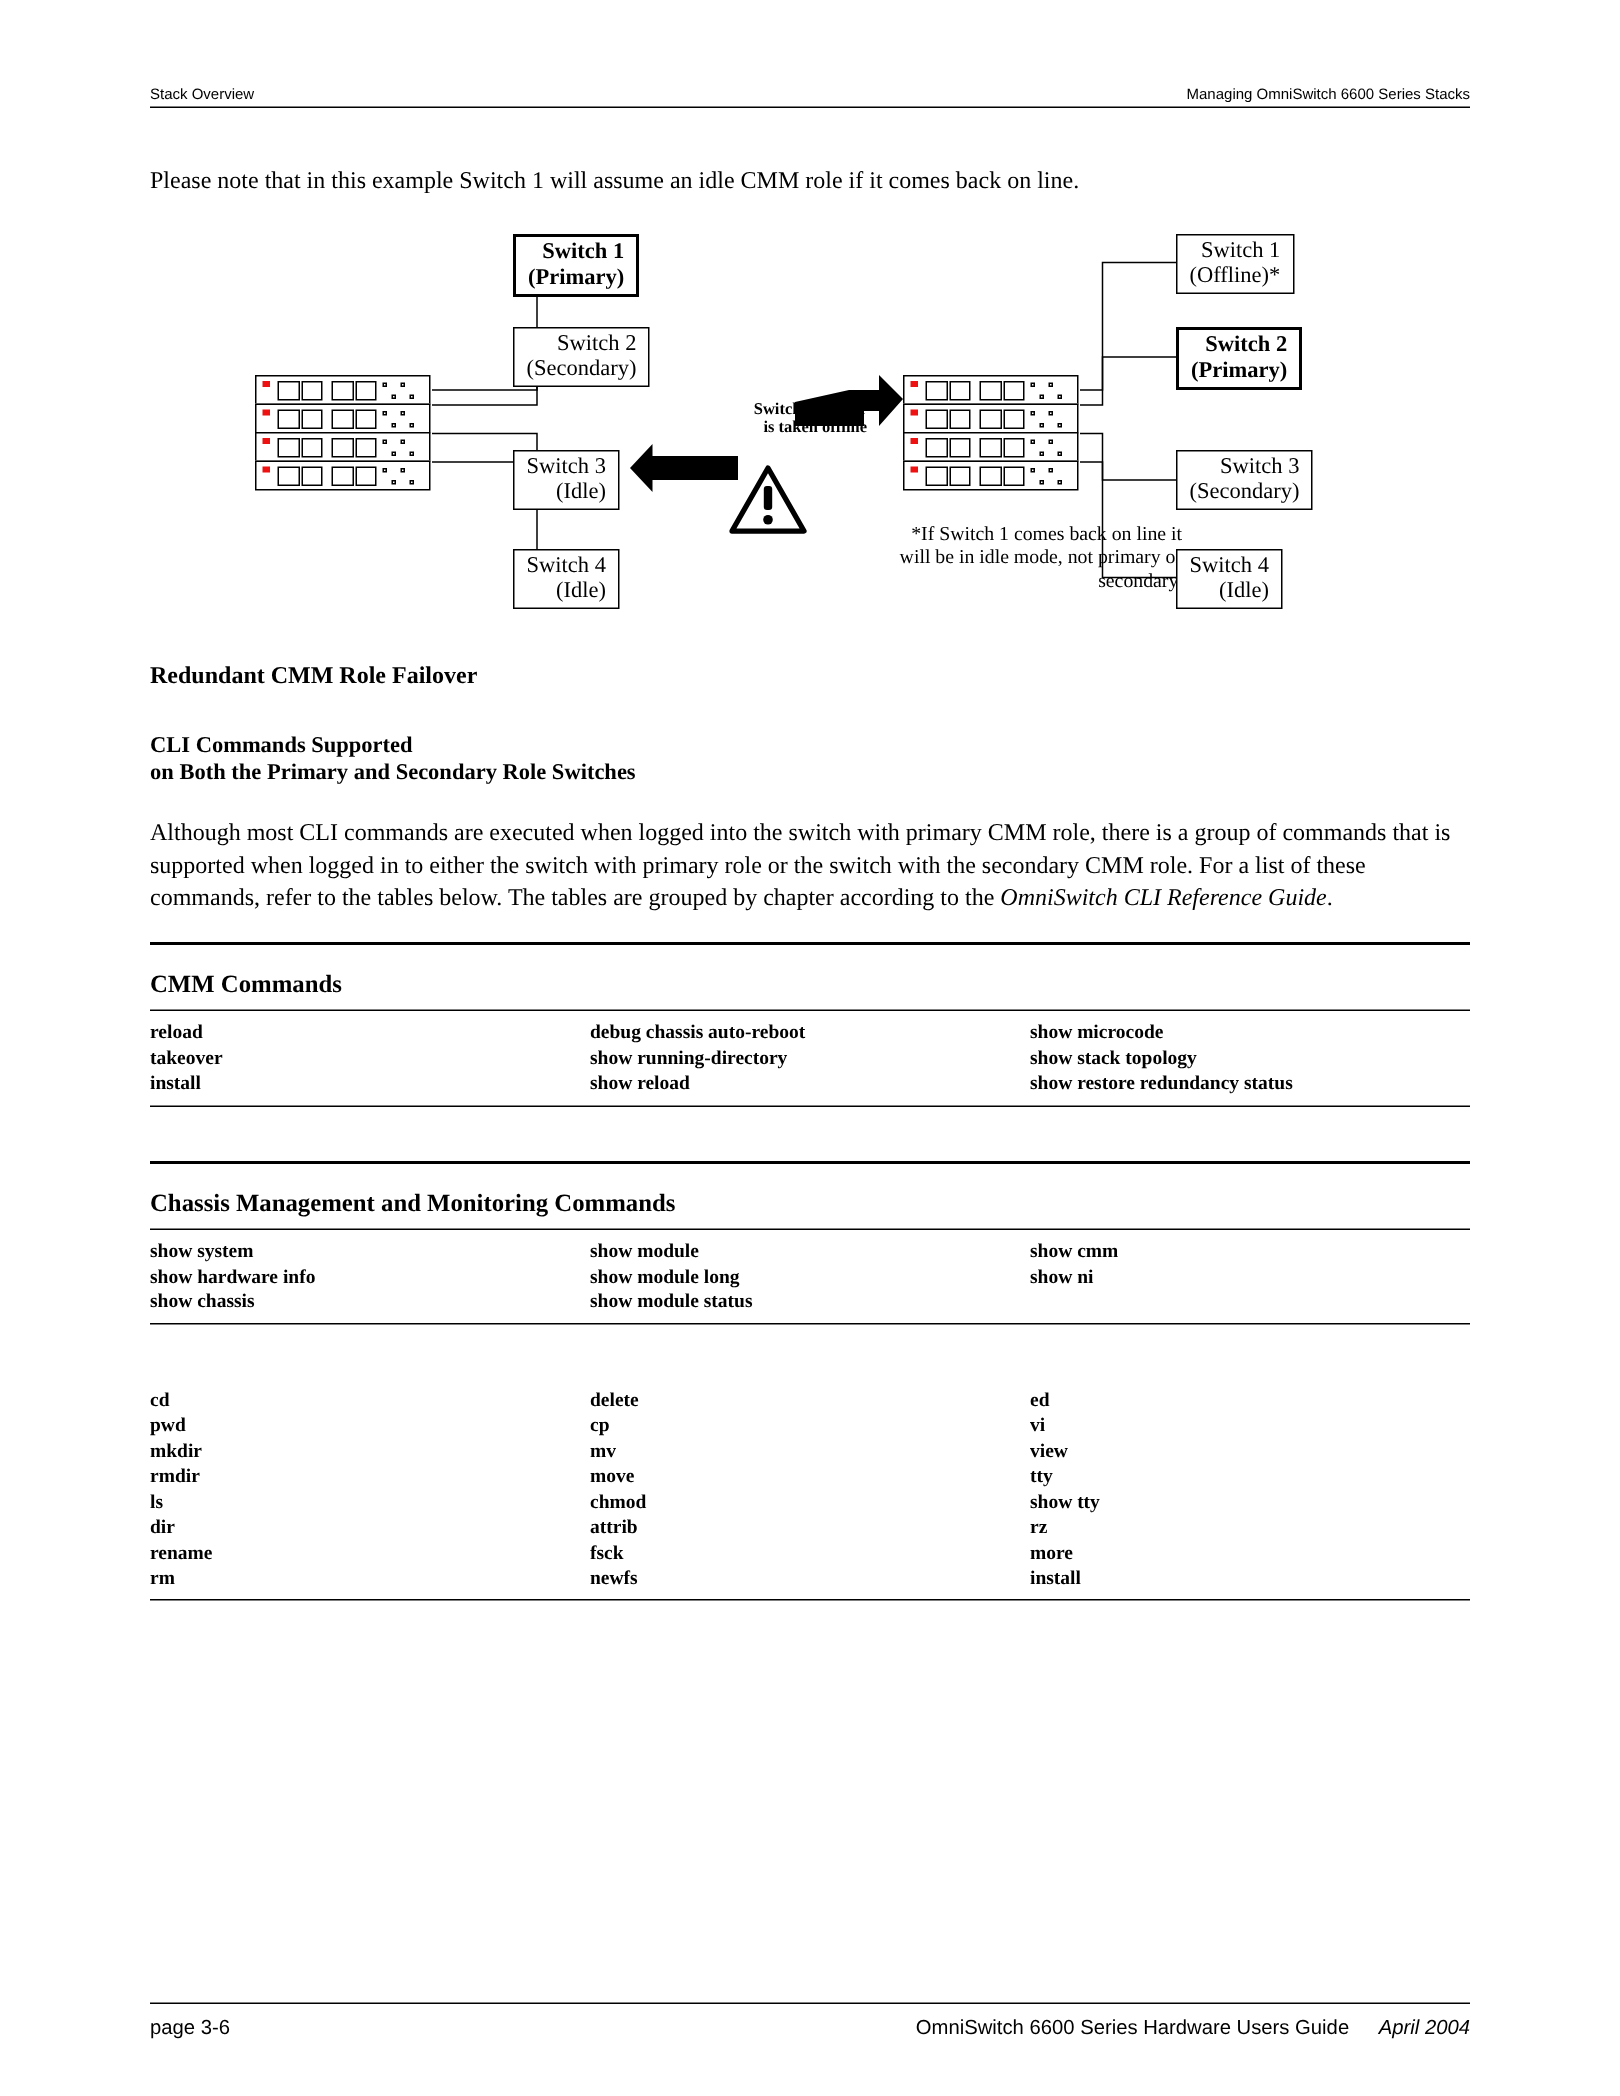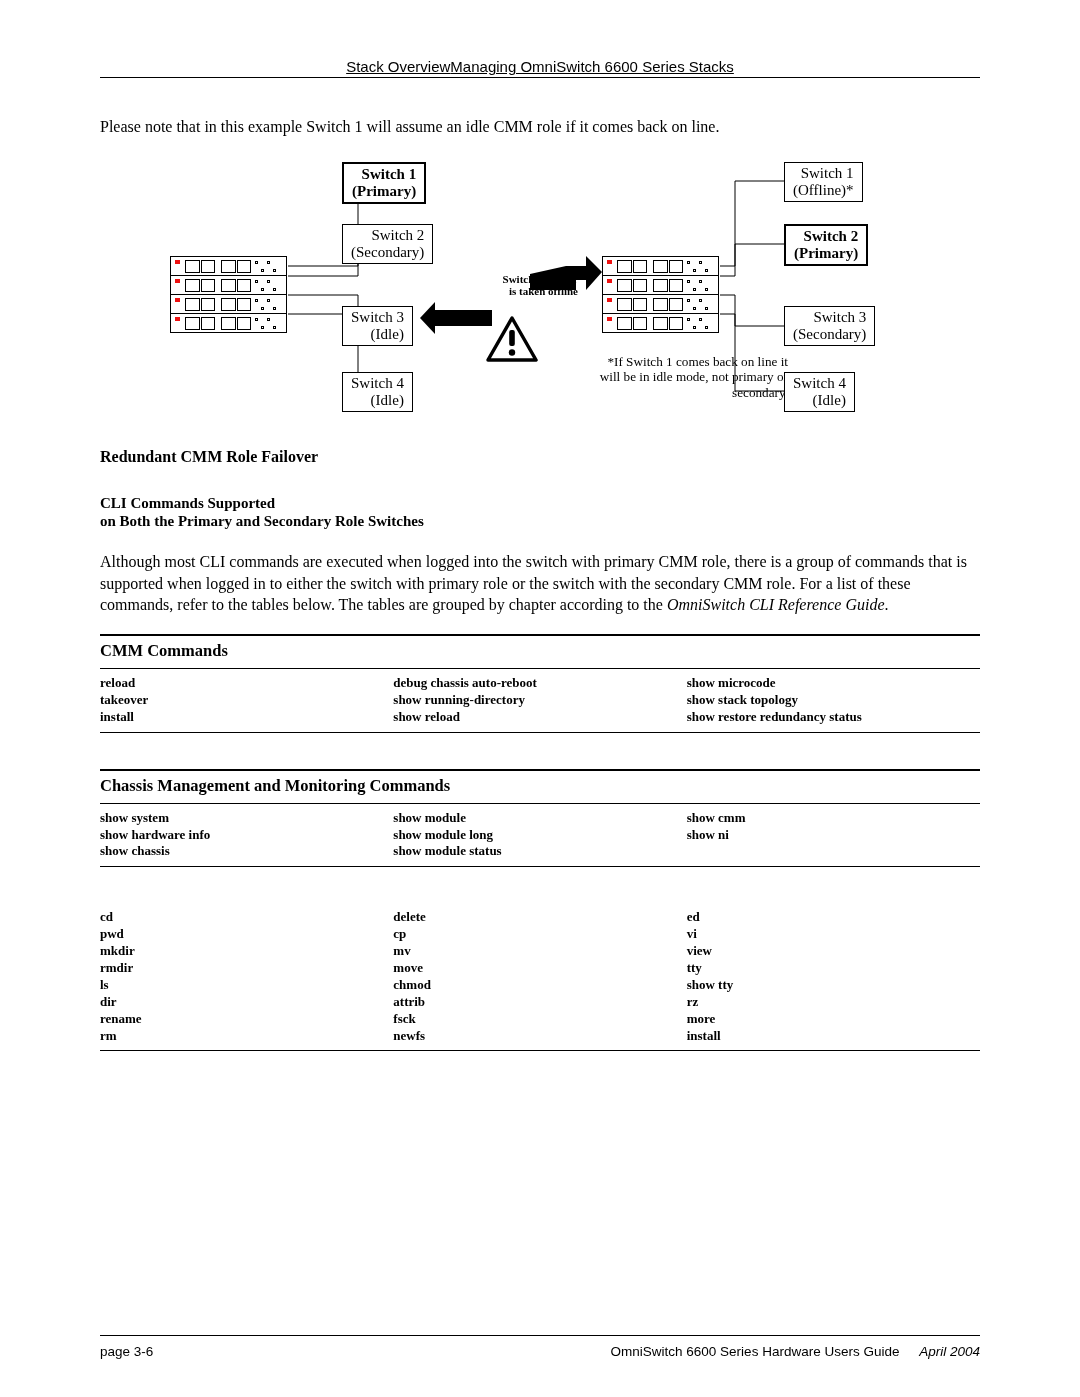--- a/index.html
+++ b/index.html
@@ -8,25 +8,24 @@
     font-size: 14px;
     color: #000;
     background: #fff;
     width: 1080px;
     height: 1397px;
     position: relative;
     padding: 58px 100px 40px 100px;
   }
   .header-row {
     display: flex;
-    justify-content: center;
-    font-size: 15px;
+    justify-content: space-between;
+    font-size: 10px;
     font-family: Arial, Helvetica, sans-serif;
     margin-bottom: 2px;
-    text-decoration: underline;
   }
   .header-rule {
     border: none;
     border-top: 1px solid #000;
     margin-bottom: 38px;
   }
   .intro {
     font-size: 16px;
     margin-bottom: 18px;
     line-height: 1.35;
@@ -130,21 +129,21 @@
     line-height: 1.35;
     margin-bottom: 18px;
   }
   .body-para em { font-style: italic; }
   .cmd-group { margin-bottom: 36px; }
   .cmd-group h3 {
     font-weight: bold;
     font-size: 16.5px;
     border-top: 2.2px solid #000;
     border-bottom: 1.2px solid #000;
-    padding: 5px 0 7px 0;
+    padding: 16px 0 7px 0;
     margin-bottom: 0;
   }
   .cmd-columns {
     display: flex;
     border-bottom: 1.2px solid #000;
     padding: 6px 0 6px 0;
     font-weight: bold;
     font-size: 13px;
   }
   .cmd-col { flex: 1; }

